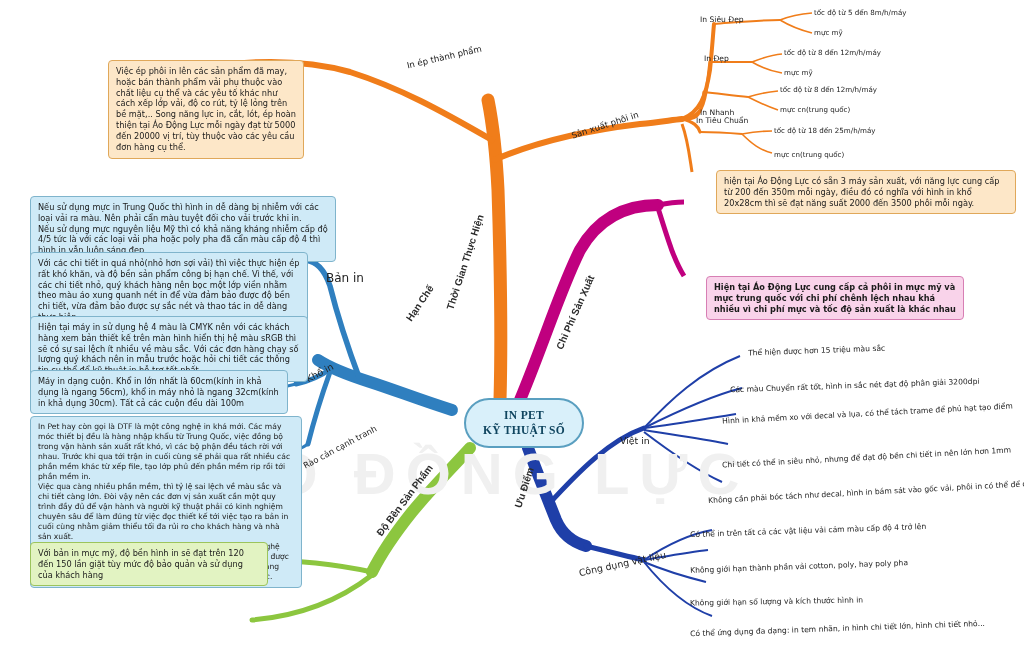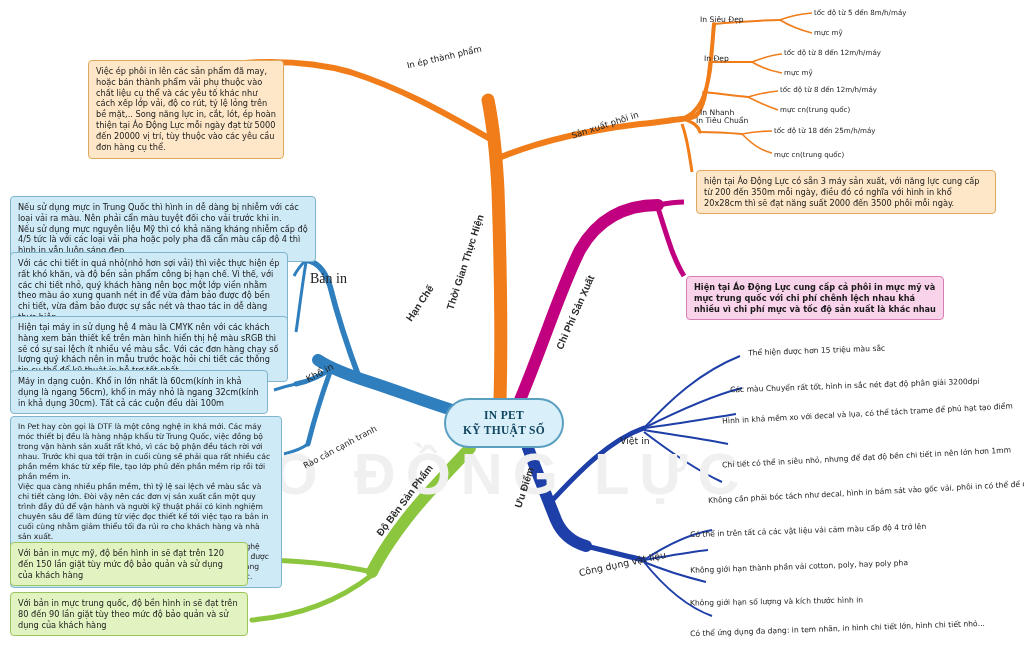--- a/index.html
+++ b/index.html
@@ -10,21 +10,21 @@
   }
   #stage{position:absolute;left:0;top:0;width:1024px;height:662px;}
   svg.layer{position:absolute;left:0;top:0;width:1024px;height:662px;}
   .wm{
     position:absolute;left:105px;top:440px;width:760px;
     font-family:"Liberation Sans", sans-serif;
     font-size:58px;font-weight:bold;letter-spacing:10px;
     color:#f0f0f0;text-align:center;white-space:nowrap;
     user-select:none;
   }
-  .node{position:absolute;box-sizing:border-box;}
+  .node{position:absolute;box-sizing:border-box;margin-left:20px;}
   .box{
     border:1px solid #8a8a8a;border-radius:4px;
     padding:5px 7px;line-height:1.32;
     font-size:8.2px;color:#1b1b1b;
     font-family:"DejaVu Sans", sans-serif;
   }
   .box.blue{background:#cfeaf7;border-color:#7fb4cc;}
   .box.orange{background:#fde7c8;border-color:#e0a85a;}
   .box.pink{background:#f9d3ea;border-color:#d77fb4;}
   .box.green{background:#e2f3c2;border-color:#9cc45c;}
@@ -132,21 +132,21 @@
   </div>
 
   <div class="branch-label" style="left:455px;top:300px;transform:rotate(-72deg);">Thời Gian Thực Hiện</div>
   <div class="branch-label" style="left:564px;top:340px;transform:rotate(-66deg);">Chi Phí Sản Xuất</div>
   <div class="branch-label" style="left:413px;top:312px;transform:rotate(-56deg);">Hạn Chế</div>
   <div class="branch-label" style="left:383px;top:527px;transform:rotate(-53deg);">Độ Bền Sản Phẩm</div>
   <div class="branch-label" style="left:523px;top:498px;transform:rotate(-72deg);">Ưu Điểm</div>
 
   <div class="leaf" style="left:406px;top:52px;font-size:8.6px;transform:rotate(-13deg);">In ép thành phẩm</div>
   <div class="leaf" style="left:570px;top:120px;font-size:8.6px;transform:rotate(-18deg);">Sản xuất phôi in</div>
-  <div class="leaf" style="left:310px;top:271px;font-size:14px;font-family:Liberation Serif, serif;">Bản in</div>
+  <div class="leaf" style="left:326px;top:271px;font-size:12px;">Bản in</div>
   <div class="leaf" style="left:305px;top:367px;font-size:9.4px;transform:rotate(-28deg);">Khổ in</div>
   <div class="leaf" style="left:299px;top:442px;font-size:8.4px;transform:rotate(-28deg);">Rào cản cạnh tranh</div>
   <div class="leaf" style="left:620px;top:435px;font-size:9.4px;">Việt in</div>
   <div class="leaf" style="left:578px;top:558px;font-size:9.4px;transform:rotate(-12deg);">Công dụng vật liệu</div>
 
   <div class="leaf" style="left:700px;top:15px;">In Siêu Đẹp</div>
   <div class="leaf small" style="left:814px;top:8px;">tốc độ từ 5 đến 8m/h/máy</div>
   <div class="leaf small" style="left:814px;top:28px;">mực mỹ</div>
 
   <div class="leaf" style="left:704px;top:54px;">In Đẹp</div>
@@ -172,21 +172,20 @@
   <div class="node box blue" style="left:10px;top:252px;width:278px;">Với các chi tiết in quá nhỏ(nhỏ hơn sợi vải) thì việc thực hiện ép rất khó khăn, và độ bền sản phẩm công bị hạn chế. Vì thế, với các chi tiết nhỏ, quý khách hàng nên bọc một lớp viền nhằm theo màu áo xung quanh nét in để vừa đảm bảo được độ bền chi tiết, vừa đảm bảo được sự sắc nét và thao tác in dễ dàng thực hiện</div>
   <div class="node box blue" style="left:10px;top:316px;width:278px;">Hiện tại máy in sử dụng hệ 4 màu là CMYK nên với các khách hàng xem bản thiết kế trên màn hình hiển thị hệ màu sRGB thì sẽ có sự sai lệch ít nhiều về màu sắc. Với các đơn hàng chạy số lượng quý khách nên in mẫu trước hoặc hỏi chi tiết các thông tin cụ thể để kỹ thuật in hỗ trợ tốt nhất</div>
 
   <div class="node box blue" style="left:10px;top:370px;width:258px;">Máy in dạng cuộn. Khổ in lớn nhất là 60cm(kính in khả dụng là ngang 56cm), khổ in máy nhỏ là ngang 32cm(kính in khả dụng 30cm). Tất cả các cuộn đều dài 100m</div>
 
   <div class="node box blue" style="left:10px;top:416px;width:272px;white-space:pre-line;font-size:7.6px;">In Pet hay còn gọi là DTF là một công nghệ in khá mới. Các máy móc thiết bị đều là hàng nhập khẩu từ Trung Quốc, việc đồng bộ trong vận hành sản xuất rất khó, vì các bộ phận đều tách rời với nhau. Trước khi qua tới trận in cuối cùng sẽ phải qua rất nhiều các phần mềm khác từ xếp file, tạo lớp phủ đến phần mềm rip rồi tới phần mềm in.
 Việc qua càng nhiều phần mềm, thì tỷ lệ sai lệch về màu sắc và chi tiết càng lớn. Đòi vậy nên các đơn vị sản xuất cần một quy trình đầy đủ để vận hành và người kỹ thuật phải có kinh nghiệm chuyên sâu để làm đúng từ việc đọc thiết kế tới việc tạo ra bản in cuối cùng nhằm giảm thiểu tối đa rủi ro cho khách hàng và nhà sản xuất.
 Áo Động Lực là đơn vị đầu tiên ở Việt Nam đầu tư về công nghệ này, kinh nghiệm của kỹ thuật viên và quy trình sản xuất đủ được chứng minh bằng hàng chục kilomet vật liệu được in mỗi tháng cho các đơn vị sản xuất và bán sản xuất trong và ngoài nước.</div>
 
   <div class="node box green" style="left:10px;top:542px;width:238px;">Với bản in mực mỹ, độ bền hình in sẽ đạt trên 120 đến 150 lần giặt tùy mức độ bảo quản và sử dụng của khách hàng</div>
-  <div class="node box green" style="left:10px;top:592px;width:238px;">Với bản in mực trung quốc, độ bền hình in sẽ đạt trên 80 đến 90 lần giặt tùy theo mức độ bảo quản và sử dụng của khách hàng</div>
 
   <div class="leaf" style="left:748px;top:346px;transform:rotate(-2deg);">Thể hiện được hơn 15 triệu màu sắc</div>
   <div class="leaf" style="left:730px;top:381px;transform:rotate(-2deg);">Các màu Chuyển rất tốt, hình in sắc nét đạt độ phân giải 3200dpi</div>
   <div class="leaf" style="left:722px;top:409px;transform:rotate(-3deg);">Hình in khả mềm xo với decal và lụa, có thể tách trame để phủ hạt tạo điểm</div>
   <div class="leaf" style="left:722px;top:453px;transform:rotate(-3deg);">Chi tiết có thể in siêu nhỏ, nhưng để đạt độ bền chi tiết in nên lớn hơn 1mm</div>
   <div class="leaf" style="left:708px;top:487px;transform:rotate(-3deg);">Không cần phải bóc tách như decal, hình in bám sát vào gốc vải, phôi in có thể để được lâu</div>
 
   <div class="leaf" style="left:690px;top:526px;transform:rotate(-2deg);">Có thể in trên tất cả các vật liệu vải cảm màu cấp độ 4 trở lên</div>
   <div class="leaf" style="left:690px;top:562px;transform:rotate(-2deg);">Không giới hạn thành phần vải cotton, poly, hay poly pha</div>
   <div class="leaf" style="left:690px;top:597px;transform:rotate(-1deg);">Không giới hạn số lượng và kích thước hình in</div>

